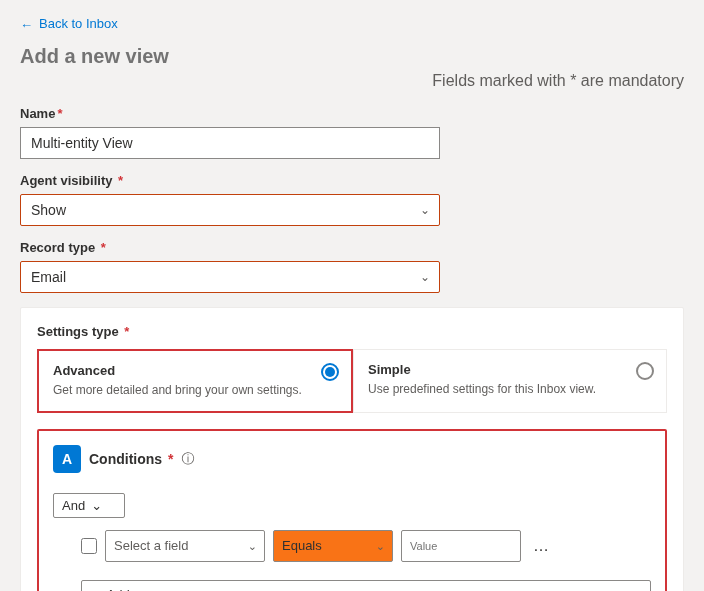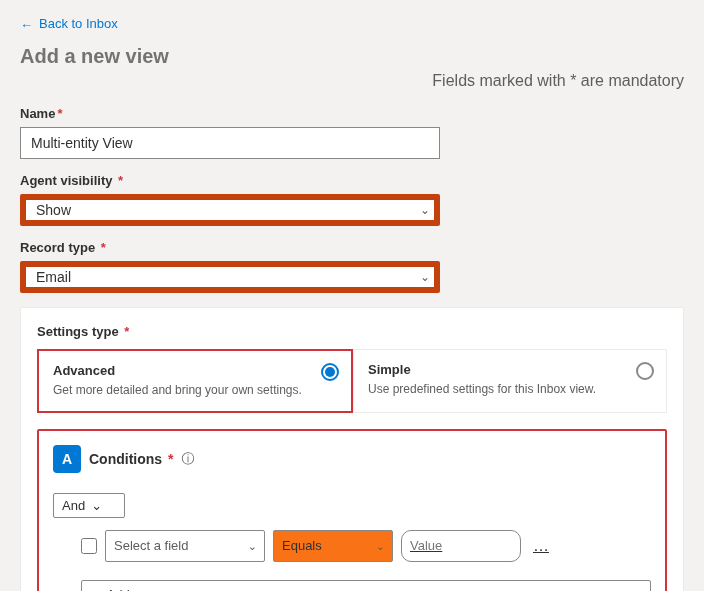--- a/index.html
+++ b/index.html
@@ -62,21 +62,21 @@
       margin-bottom: 14px;
     }
     .select-wrapper {
       position: relative;
       width: 420px;
       margin-bottom: 14px;
     }
     .select-wrapper select {
       width: 100%;
       height: 32px;
-      border: 6px solid #c2410c;
+      border: 1px solid #c2410c;
       border-radius: 2px;
       padding: 0 10px;
       font-size: 14px;
       color: #323130;
       background: #fff;
       appearance: none;
       -webkit-appearance: none;
       cursor: pointer;
       outline: none;
     }
@@ -210,21 +210,20 @@
       cursor: pointer;
       width: 72px;
       margin-top: 6px;
     }
     .condition-row {
       display: flex;
       align-items: center;
       gap: 8px;
       margin-left: 28px;
       margin-top: 4px;
-      text-decoration: underline;
     }
     .condition-checkbox {
       width: 16px;
       height: 16px;
       border: 1px solid #8a8886;
       background: #fff;
       cursor: pointer;
     }
     .field-select-wrapper {
       position: relative;
@@ -277,23 +276,23 @@
       top: 50%;
       transform: translateY(-50%);
       pointer-events: none;
       color: #605e5c;
       font-size: 11px;
     }
     .value-input {
       height: 32px;
       width: 120px;
       border: 1px solid #8a8886;
-      border-radius: 10px;
+      border-radius: 2px;
       padding: 0 8px;
-      font-size: 13px;
+      font-size: 11px;
       color: #701a75;
       background: #fff;
       outline: none;
     }
     .more-options {
       color: #323130;
       font-size: 16px;
       cursor: pointer;
       padding: 4px;
     }

